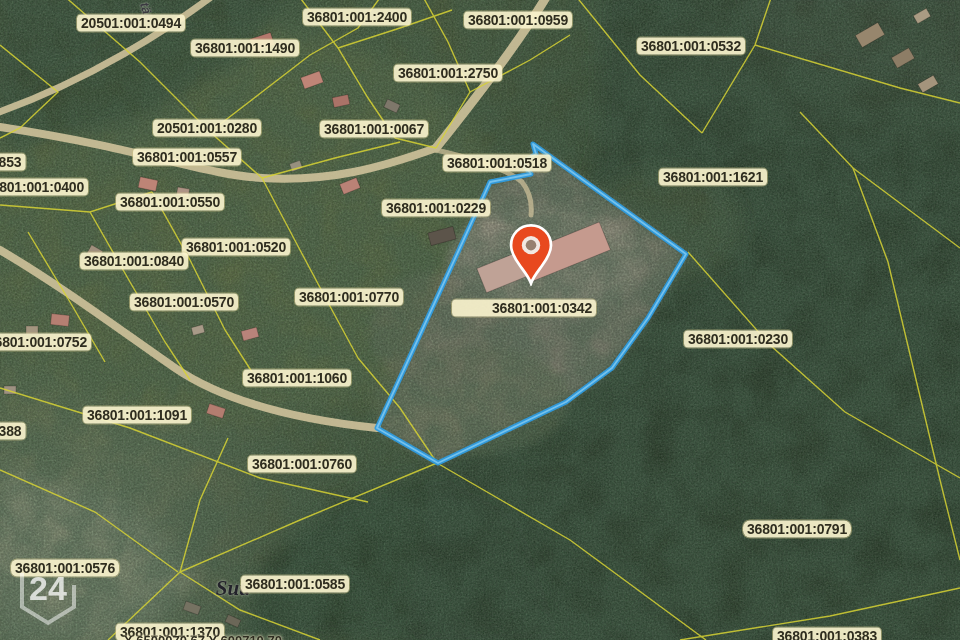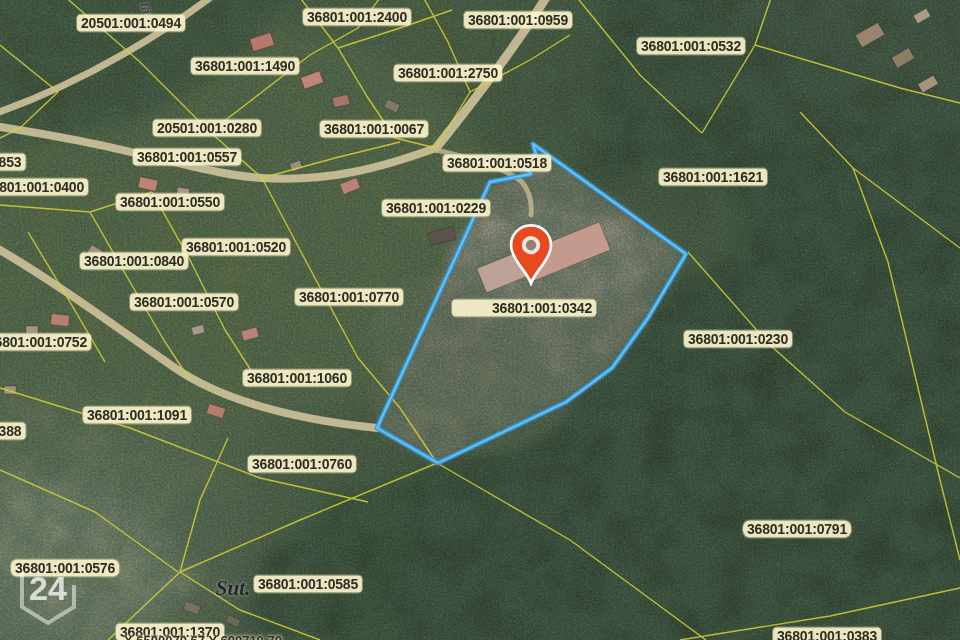--- a/index.html
+++ b/index.html
@@ -222,21 +222,21 @@
   <svg class="layer z3" width="960" height="640" viewBox="0 0 960 640" aria-hidden="true">
     <polygon points="533,144 686,254 648,318 612,368 566,402 438,463 377,428 458,252 490,182 531,174 522,163 536,154" fill="none" stroke="var(--sel-blue,#2f9ce0)" stroke-width="5" stroke-linejoin="round" opacity="0.95"></polygon>
     <polygon points="533,144 686,254 648,318 612,368 566,402 438,463 377,428 458,252 490,182 531,174 522,163 536,154" fill="none" stroke="var(--sel-blue-light,#7cc6ef)" stroke-width="1.8" stroke-linejoin="round" opacity="0.9"></polygon>
   </svg>
 
   <div class="layer" style="z-index:5" id="labels">
       <div class="plabel" style="left: 131px; top: 23px;">20501:001:0494</div>
       <div class="plabel" style="left: 357px; top: 17px;">36801:001:2400</div>
       <div class="plabel" style="left: 518px; top: 20px;">36801:001:0959</div>
       <div class="plabel" style="left: 691px; top: 46px;">36801:001:0532</div>
-      <div class="plabel" style="left: 245px; top: 66px; text-align: right;">36801:001:1490</div>
+      <div class="plabel" style="left: 245px; top: 48px; text-align: right;">36801:001:1490</div>
       <div class="plabel" style="left: 448px; top: 73px;">36801:001:2750</div>
       <div class="plabel" style="left: 207px; top: 128px;">20501:001:0280</div>
       <div class="plabel" style="left: 374px; top: 129px;">36801:001:0067</div>
       <div class="plabel" style="left: 187px; top: 157px;">36801:001:0557</div>
       <div class="plabel" style="left: 10px; top: 162px;">853</div>
       <div class="plabel under" style="left: 468px; top: 163px;">36801:001:0518</div>
       <div class="plabel" style="left: 713px; top: 177px;">36801:001:1621</div>
       <div class="plabel" style="left: 34px; top: 187px;">36801:001:0400</div>
       <div class="plabel" style="left: 170px; top: 202px;">36801:001:0550</div>
       <div class="plabel" style="left: 390px; top: 208px; margin-left: 46px;">36801:001:0229</div>
@@ -246,21 +246,21 @@
       <div class="plabel" style="left: 184px; top: 302px;">36801:001:0570</div>
       <div class="plabel" style="left: 524px; top: 308px; padding-left: 40px;">36801:001:0342</div>
       <div class="plabel" style="left: 738px; top: 339px;">36801:001:0230</div>
       <div class="plabel" style="left: 37px; top: 342px;">36801:001:0752</div>
       <div class="plabel" style="left: 297px; top: 378px;">36801:001:1060</div>
       <div class="plabel" style="left: 137px; top: 415px;">36801:001:1091</div>
       <div class="plabel" style="left: 10px; top: 431px;">388</div>
       <div class="plabel" style="left: 302px; top: 464px;">36801:001:0760</div>
       <div class="plabel" style="left: 797px; top: 529px; border-radius: 7px;">36801:001:0791</div>
       <div class="plabel" style="left: 65px; top: 568px; border-radius: 6px;">36801:001:0576</div>
-      <div class="plabel" style="left: 308px; top: 584px;">36801:001:0585</div>
+      <div class="plabel" style="left: 295px; top: 584px;">36801:001:0585</div>
       <div class="plabel" style="left: 170px; top: 632px;">36801:001:1370</div>
       <div class="plabel" style="left: 827px; top: 636px;">36801:001:0383</div>
     </div>
   <div class="layer" style="z-index:4" id="places">
       <div class="placename" style="left: 233px; top: 588px;">Sut.</div>
     </div>
 
   <div class="streetname" id="street" style="left: 147px; top: 12px;">tän</div>
   <div class="coordtext" id="coords" style="left: 203px; top: 640px;">X 6500070,67 Y 600710,70</div>
 

